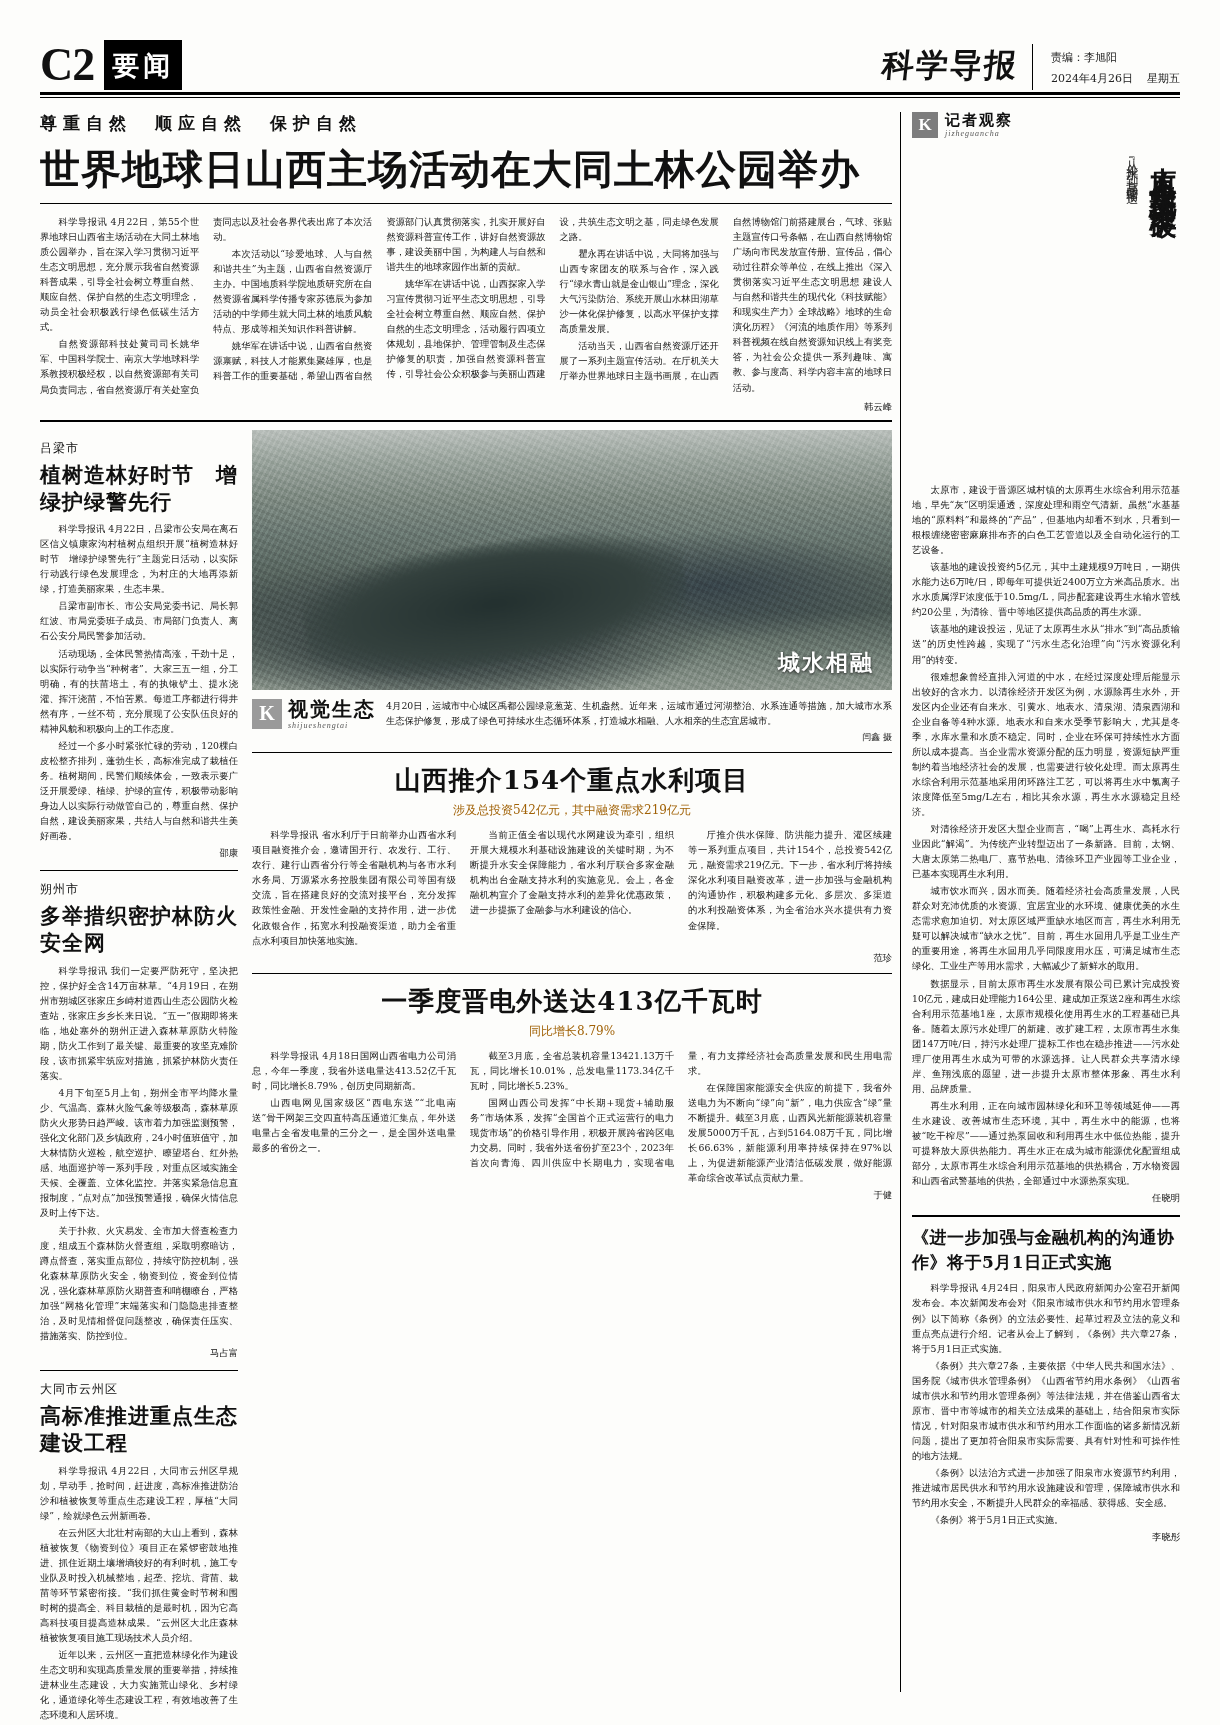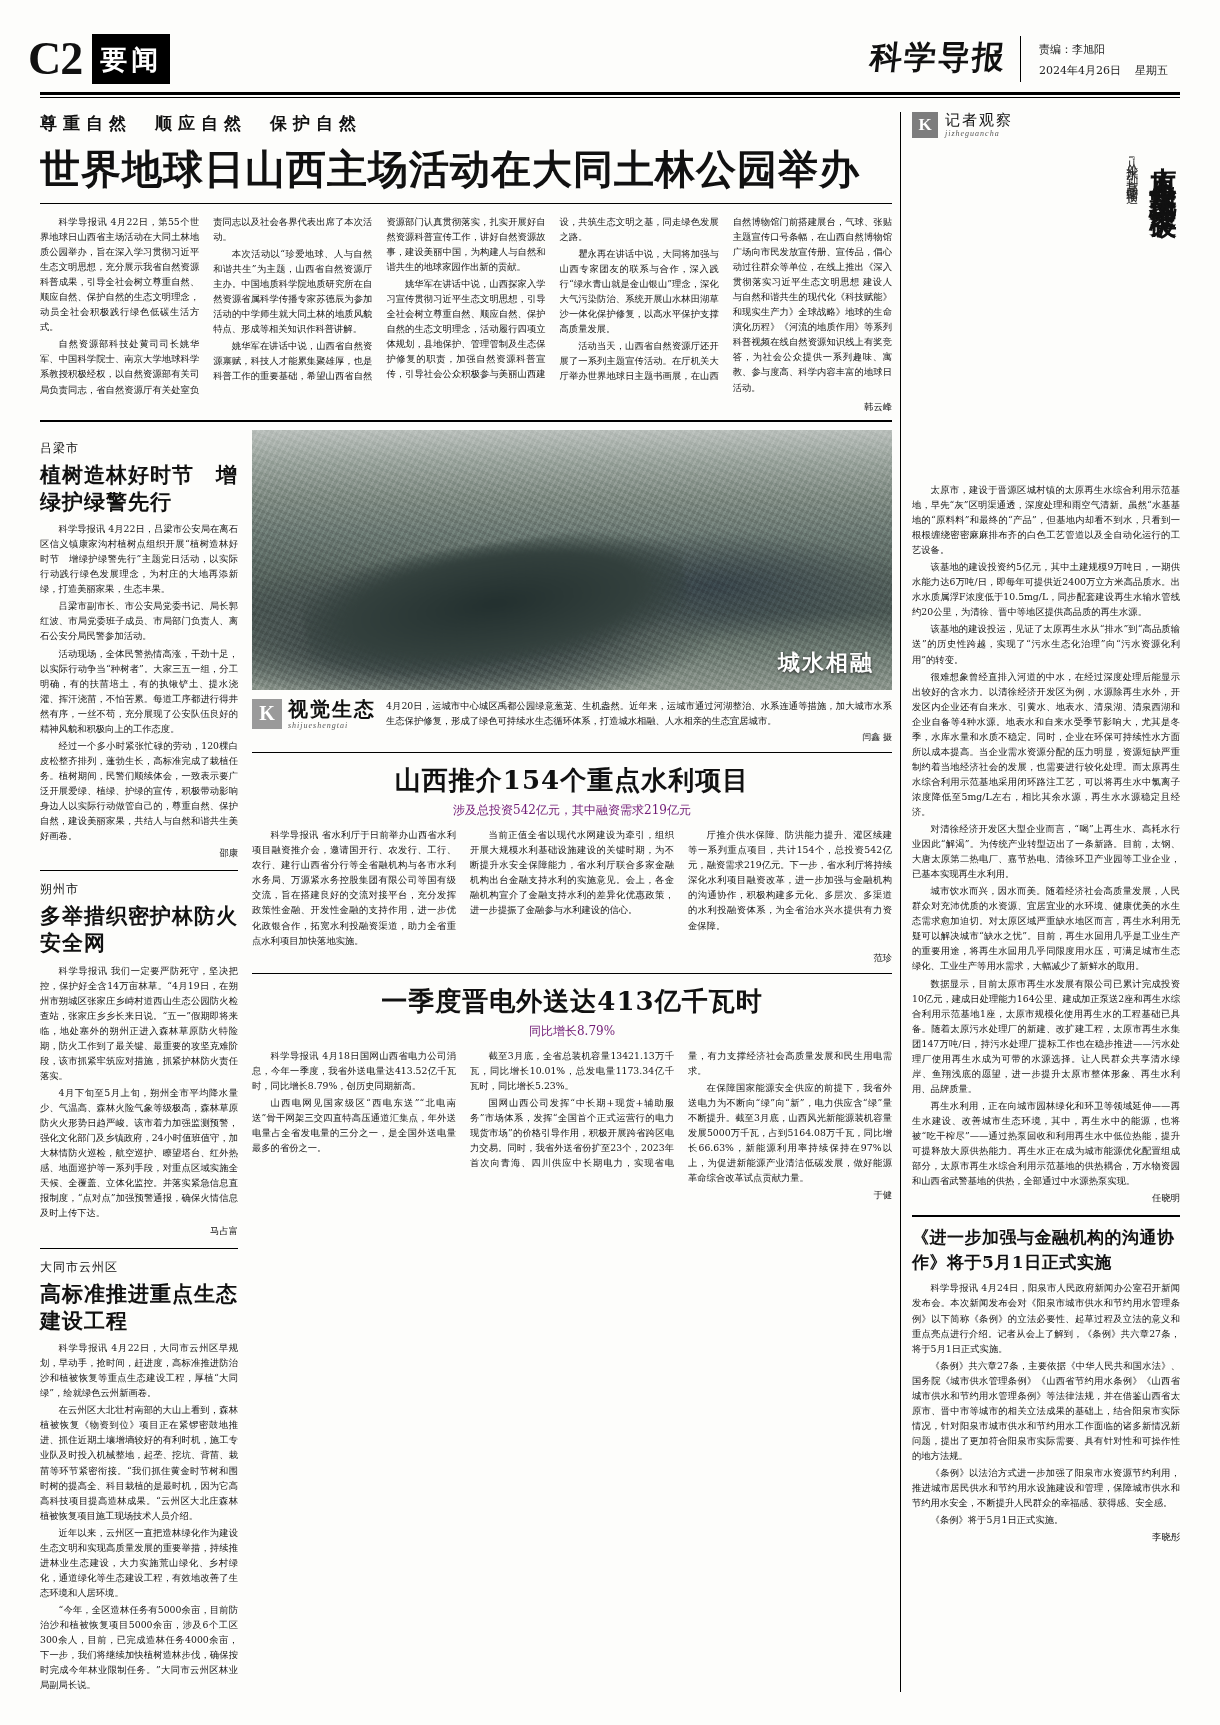--- a/index.html
+++ b/index.html
@@ -8,22 +8,22 @@
     background:#fdfdfb;
     font-family:"DejaVu Serif", serif;
     color:#111;
     position:relative;
     overflow:hidden;
   }
   .page{position:relative;width:1220px;height:1725px;padding:0;box-sizing:border-box;}
 
   
   .masthead{
-    position:absolute;left:28px;top:28px;width:1140px;height:62px;
-    display:flex;align-items:center;justify-content:space-between;
+    position:absolute;left:40px;top:28px;width:1140px;height:62px;
+    display:flex;align-items:flex-end;justify-content:space-between;
   }
   .mast-left{display:flex;align-items:center;gap:10px;}
   .pagenum{font-family:"Liberation Serif",serif;font-size:46px;font-weight:700;letter-spacing:-1px;line-height:1;}
   .sectionbox{
     background:#000;color:#fff;font-size:27px;font-weight:700;
     padding:8px 8px 6px 8px;letter-spacing:4px;
     font-family:"DejaVu Serif",serif;
   }
   .mast-right{display:flex;align-items:flex-start;gap:14px;}
   .papername{
@@ -53,21 +53,21 @@
   .txt{font-size:9.3px;line-height:1.62;text-align:justify;color:#151515;}
   .txt p{margin:0 0 2px 0;text-indent:2em;}
 
   .cols5{column-count:5;column-gap:14px;column-rule:0;}
   .cols3{column-count:3;column-gap:14px;}
 
   
   .city-label{font-size:12px;margin:10px 0 4px 0;letter-spacing:1px;}
   .headline-2{font-size:21px;font-weight:700;letter-spacing:1px;line-height:1.3;margin:2px 0 6px 0;}
   .headline-3{font-size:26px;font-weight:700;text-align:center;letter-spacing:1px;margin:6px 0 4px 0;}
-  .subhead{font-size:12px;text-align:center;margin:2px 0 8px 0;color:#701a75;}
+  .subhead{font-size:12px;text-align:center;margin:2px 0 8px 0;color:#a16207;}
   .byline{text-align:right;font-size:9.3px;margin-top:4px;}
 
   
   .photo-wrap{position:relative;width:100%;height:260px;overflow:hidden;background:#7d8b86;}
   .photo{
     width:100%;height:100%;
     background:
       radial-gradient(ellipse 60% 40% at 30% 78%, #2f3a3c 0%, #46514f 40%, rgba(70,81,79,0) 72%),
       radial-gradient(ellipse 45% 30% at 72% 60%, #38444a 0%, rgba(56,68,74,0) 70%),
       linear-gradient(180deg,#b9bfbb 0%,#9aa49d 12%,#7e8a82 26%,#6a7872 40%,#58655f 55%,#4b5854 70%,#6d7a72 85%,#8c968d 100%);
@@ -99,21 +99,21 @@
   }
   .cap-logo-txt{font-size:20px;font-weight:700;letter-spacing:2px;line-height:1.15;}
   .cap-logo-sub{font-size:8px;letter-spacing:1px;color:#555;font-family:"Liberation Serif",serif;font-style:italic;}
   .cap-text{font-size:9.3px;line-height:1.65;text-align:justify;flex:1;}
   .cap-credit{text-align:right;font-size:9px;margin-top:3px;}
 
   
   .obs-head{display:flex;align-items:center;gap:7px;margin-bottom:6px;}
   .obs-k{width:26px;height:26px;background:#7d7d7d;color:#fff;display:flex;align-items:center;justify-content:center;
     font-family:"Liberation Serif",serif;font-size:17px;font-weight:700;}
-  .obs-title{font-size:15px;font-weight:400;letter-spacing:2px;line-height:1.1;}
+  .obs-title{font-size:15px;font-weight:700;letter-spacing:2px;line-height:1.1;}
   .obs-sub{font-size:8px;color:#555;font-family:"Liberation Serif",serif;font-style:italic;letter-spacing:1px;}
 
   .vert-head-wrap{display:flex;flex-direction:row-reverse;justify-content:flex-start;gap:6px;height:330px;margin:8px 0 6px 0;}
   .vtitle{
     writing-mode:vertical-rl;text-orientation:upright;
     font-size:27px;font-weight:700;letter-spacing:4px;line-height:1.25;
   }
   .vsub{
     writing-mode:vertical-rl;text-orientation:upright;
     font-size:12px;letter-spacing:3px;color:#222;padding-top:4px;
@@ -187,20 +187,21 @@
         </div>
 
         <div class="sep-h"></div>
 
         <div>
           <div class="city-label">朔州市</div>
           <div class="headline-2">多举措织密护林防火安全网</div>
           <div class="txt">
             <p>科学导报讯 我们一定要严防死守，坚决把控，保护好全含14万亩林草。“4月19日，在朔州市朔城区张家庄乡峙村道西山生态公园防火检查站，张家庄乡乡长来日说。“五一”假期即将来临，地处塞外的朔州正进入森林草原防火特险期，防火工作到了最关键、最重要的攻坚克难阶段，该市抓紧牢筑应对措施，抓紧护林防火责任落实。</p>
             <p>4月下旬至5月上旬，朔州全市平均降水量少、气温高、森林火险气象等级极高，森林草原防火火形势日趋严峻。该市着力加强监测预警，强化文化部门及乡镇政府，24小时值班值守，加大林情防火巡检，航空巡护、瞭望塔台、红外热感、地面巡护等一系列手段，对重点区域实施全天候、全覆盖、立体化监控。并落实紧急信息直报制度，“点对点”加强预警通报，确保火情信息及时上传下达。</p>
+            <p>关于扑救、火灾易发、全市加大督查检查力度，组成五个森林防火督查组，采取明察暗访，蹲点督查，落实重点部位，持续守防控机制，强化森林草原防火安全，物资到位，资金到位情况，强化森林草原防火期普查和哨棚瞭台，严格加强“网格化管理”末端落实和门隐隐患排查整治，及时见情相督促问题整改，确保责任压实、措施落实、防控到位。</p>
           </div>
           <div class="byline">马占富</div>
         </div>
 
         <div class="sep-h"></div>
 
         <div>
           <div class="city-label">大同市云州区</div>
           <div class="headline-2">高标准推进重点生态建设工程</div>
           <div class="txt">

